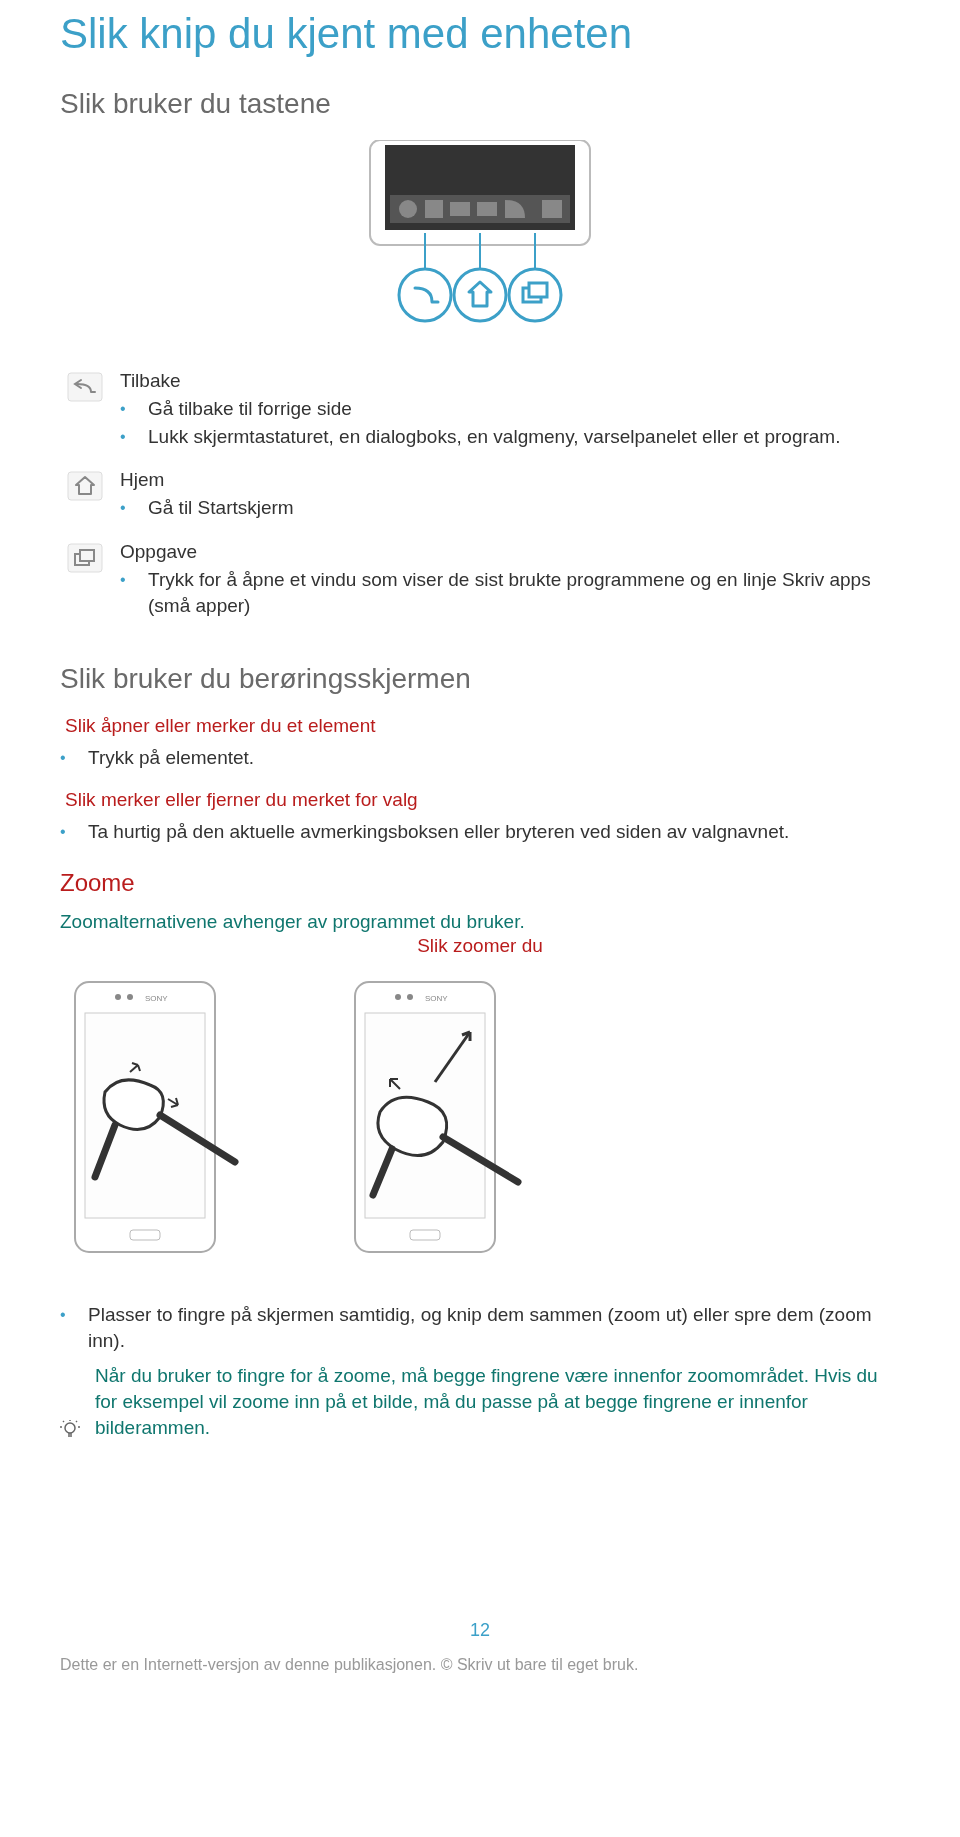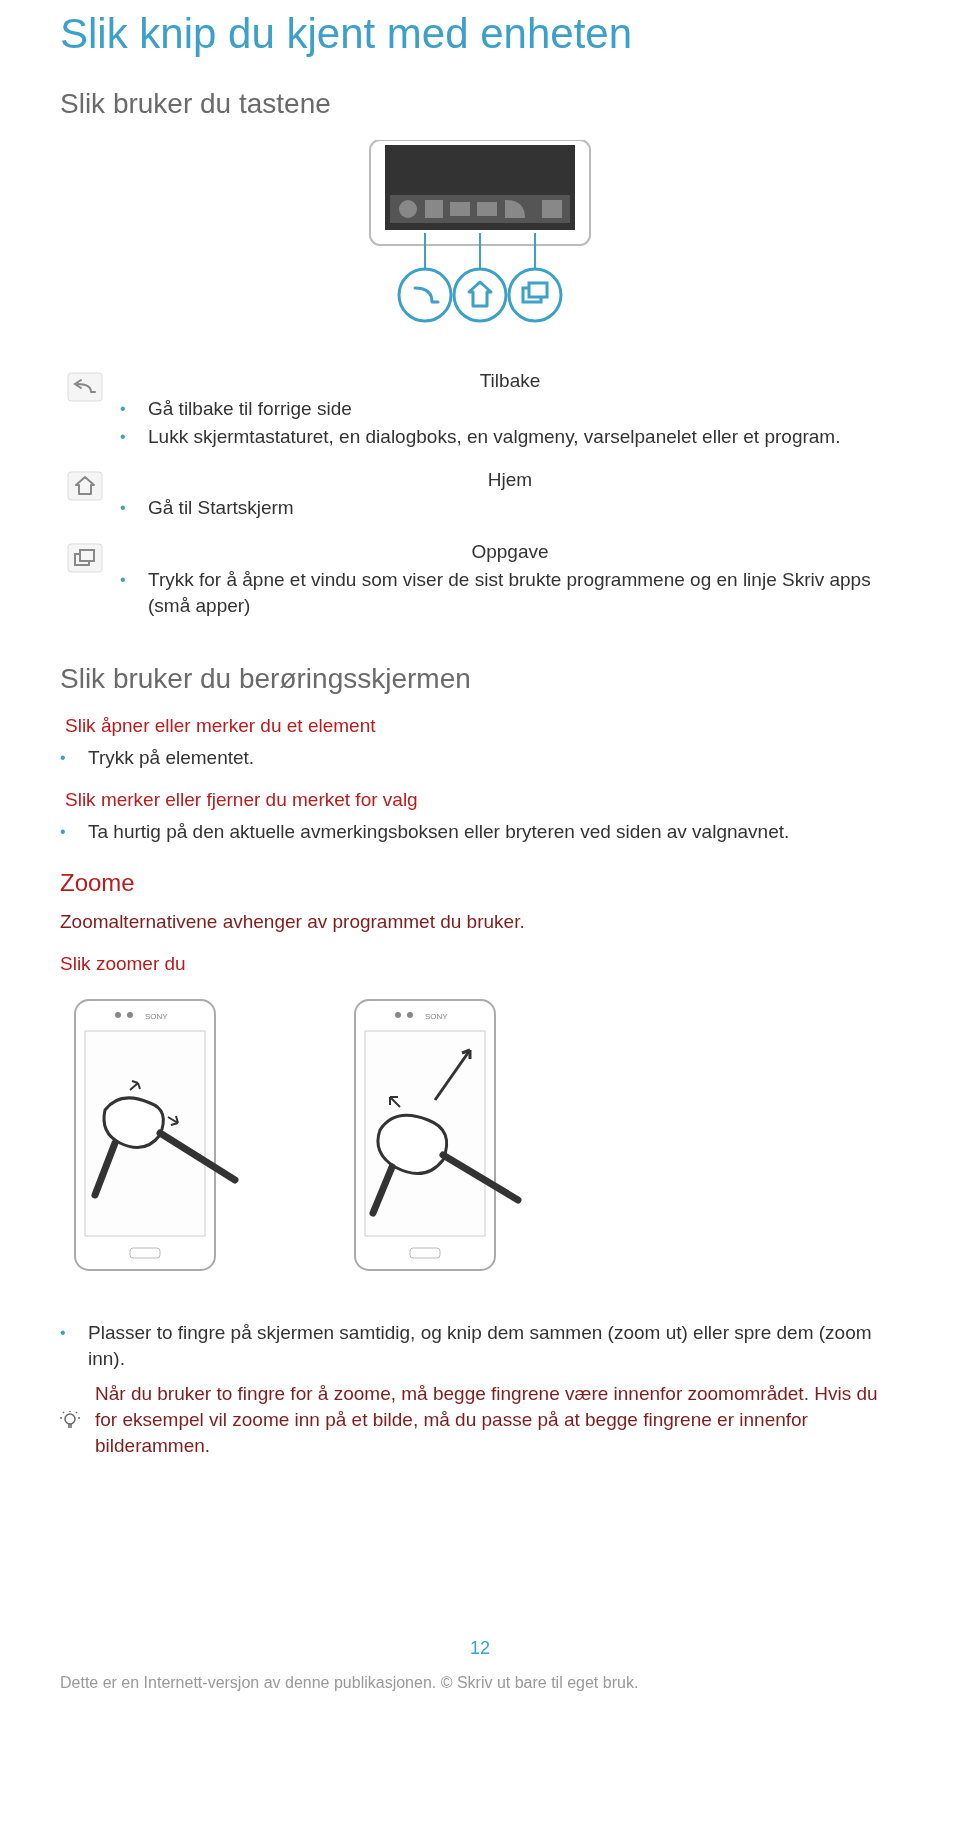--- a/index.html
+++ b/index.html
@@ -50,21 +50,20 @@
       padding-top: 2px;
     }
     .content-col {
       flex: 1;
       padding-left: 10px;
     }
     .para-title {
       color: #333;
       font-size: 19px;
       margin-bottom: 4px;
-      text-align: center;
     }
     .bullet-row {
       display: flex;
       align-items: flex-start;
       font-size: 19px;
       color: #333;
       line-height: 1.35;
       margin-bottom: 2px;
     }
     .bullet-marker {
@@ -72,36 +71,36 @@
       font-size: 16px;
       width: 28px;
       flex-shrink: 0;
       padding-top: 2px;
     }
     .bullet-text {
       flex: 1;
     }
     .body-text {
       font-size: 19px;
-      color: #7f1d1d;
+      color: #0f766e;
       line-height: 1.35;
     }
     .center-img {
       display: flex;
       justify-content: center;
       margin: 15px 0 30px 0;
     }
     .center-img-pair {
       display: flex;
       gap: 80px;
       margin: 20px 0 35px 0;
     }
     .tip-row {
       display: flex;
-      align-items: center;
+      align-items: flex-end;
       margin-top: 10px;
     }
     .tip-icon-col {
       width: 35px;
       flex-shrink: 0;
       display: flex;
       justify-content: flex-start;
       padding-top: 3px;
     }
     .page-number {
@@ -231,21 +230,21 @@
   <div class="blue-heading">Slik merker eller fjerner du merket for valg</div>
 </div>
 <div class="bullet-row">
   <span class="bullet-marker">•</span>
   <span class="bullet-text">Ta hurtig på den aktuelle avmerkingsboksen eller bryteren ved siden av valgnavnet.</span>
 </div>
 
 <h3 class="subsection-title" style="margin-top:25px;">Zoome</h3>
 <div class="body-text">Zoomalternativene avhenger av programmet du bruker.</div>
 
-<div class="blue-heading" style="margin-top:18px;">Slik zoomer du</div>
+<div class="blue-heading" style="margin-top:0;text-align:center;">Slik zoomer du</div>
 
 <div class="center-img-pair">
 
   <svg width="200" height="290" viewBox="0 0 200 290">
     <rect x="15" y="5" width="140" height="270" rx="14" fill="#fff" stroke="#aaa" stroke-width="2"></rect>
     <rect x="25" y="36" width="120" height="205" fill="#fdfdfd" stroke="#ccc"></rect>
     <circle cx="58" cy="20" r="3" fill="#888"></circle>
     <circle cx="70" cy="20" r="3" fill="#888"></circle>
     <text x="85" y="24" font-size="8" fill="#888" font-family="Arial">SONY</text>
     <rect x="70" y="253" width="30" height="10" rx="3" fill="none" stroke="#bbb"></rect>

